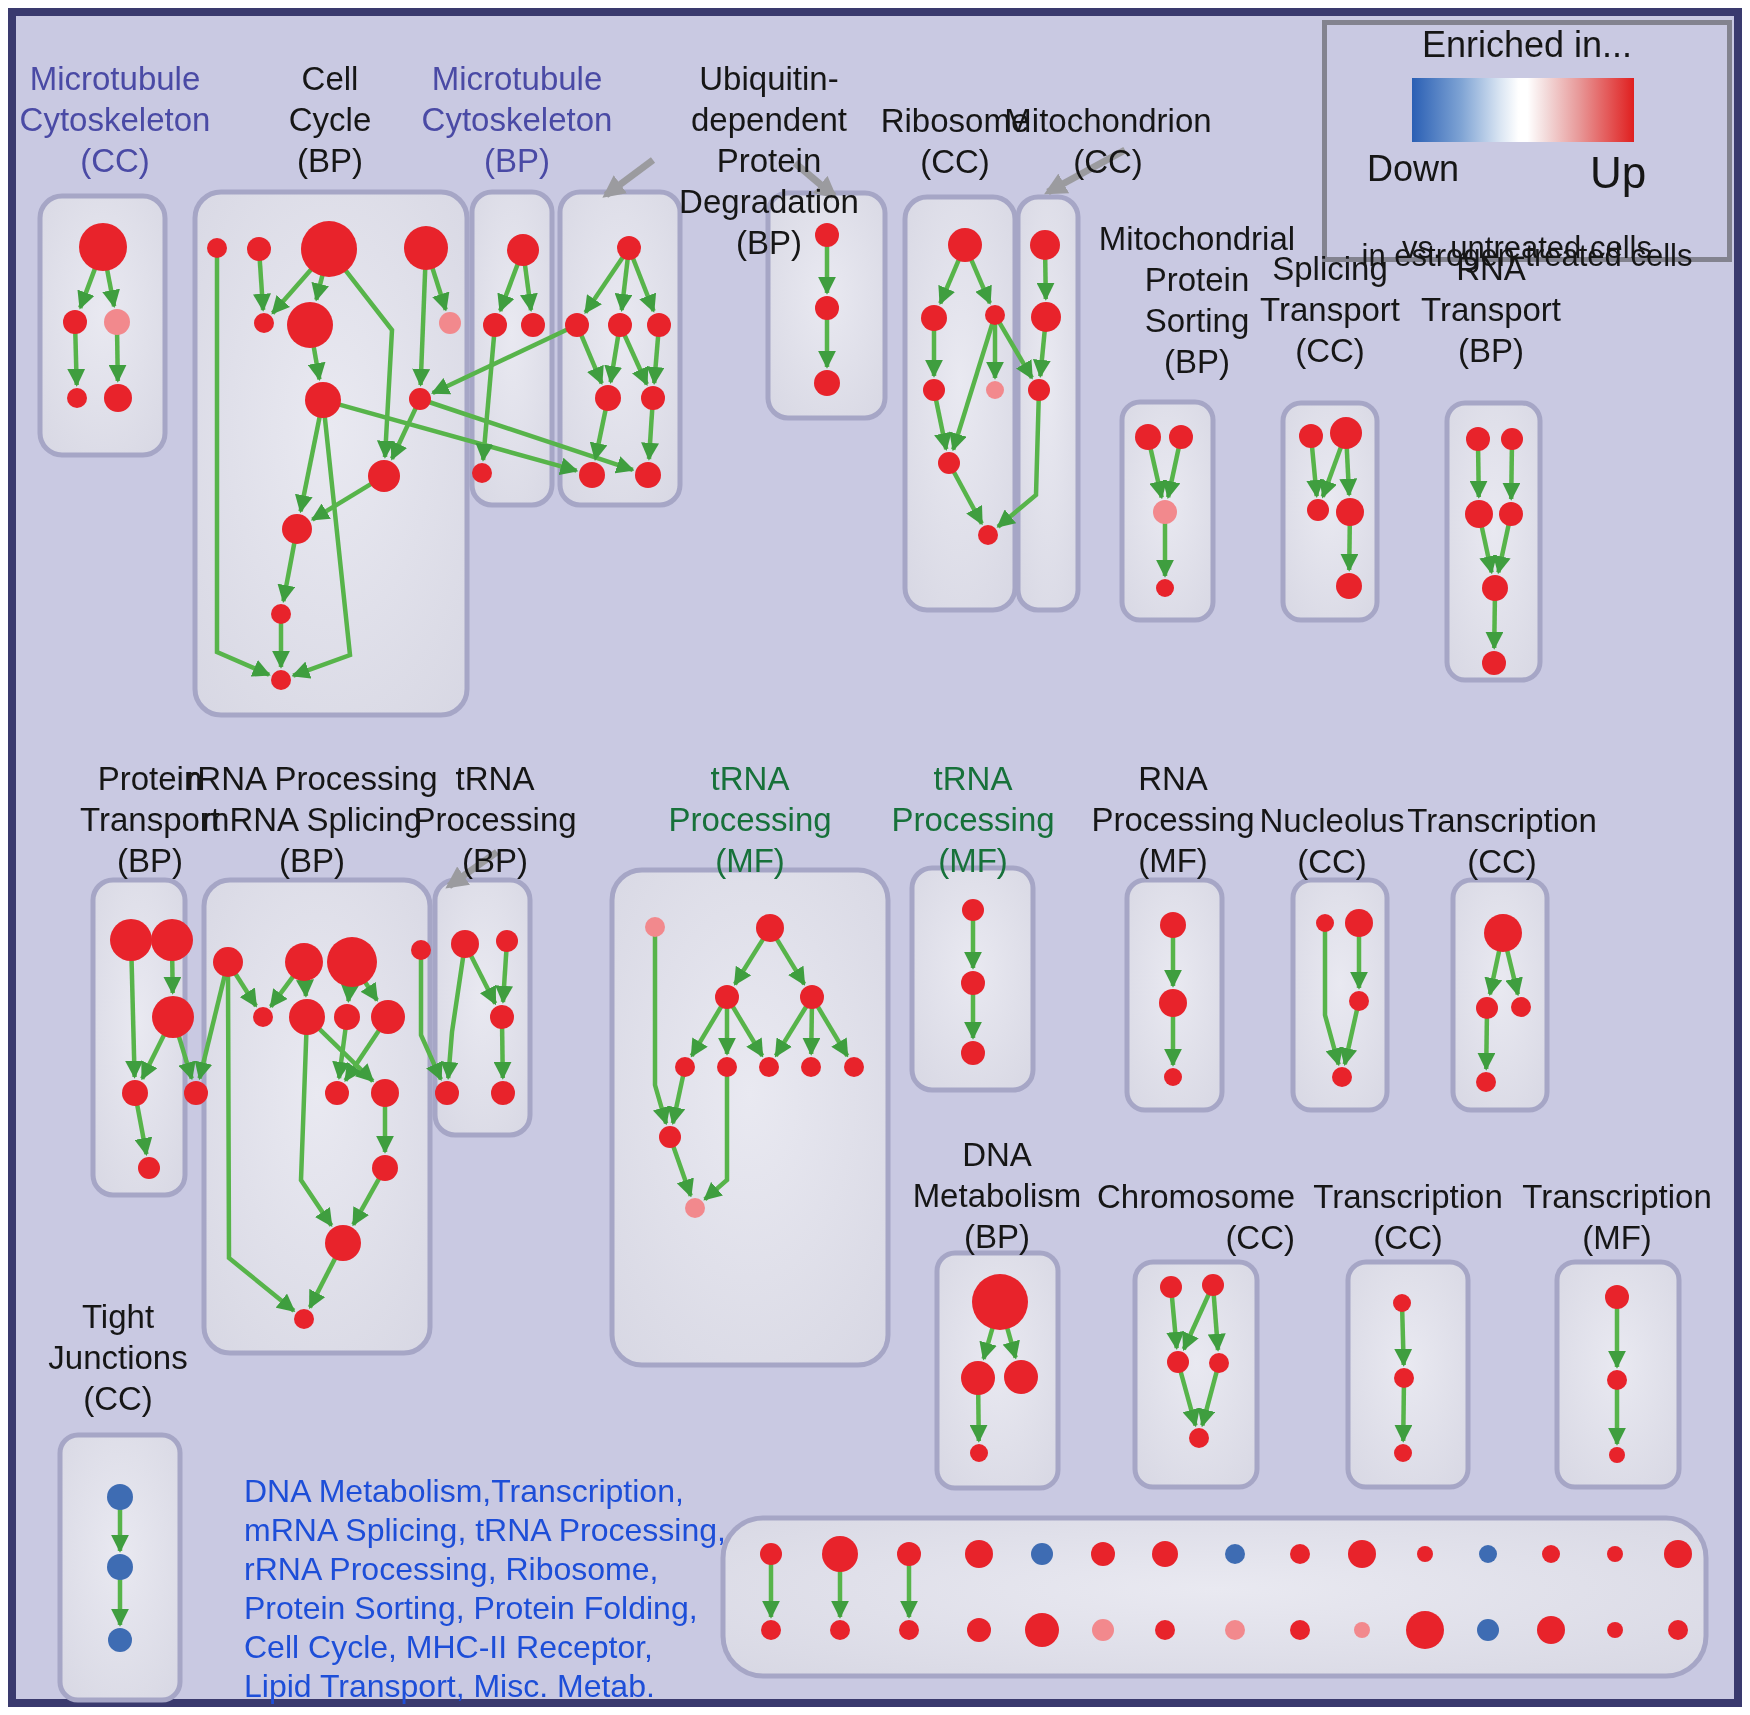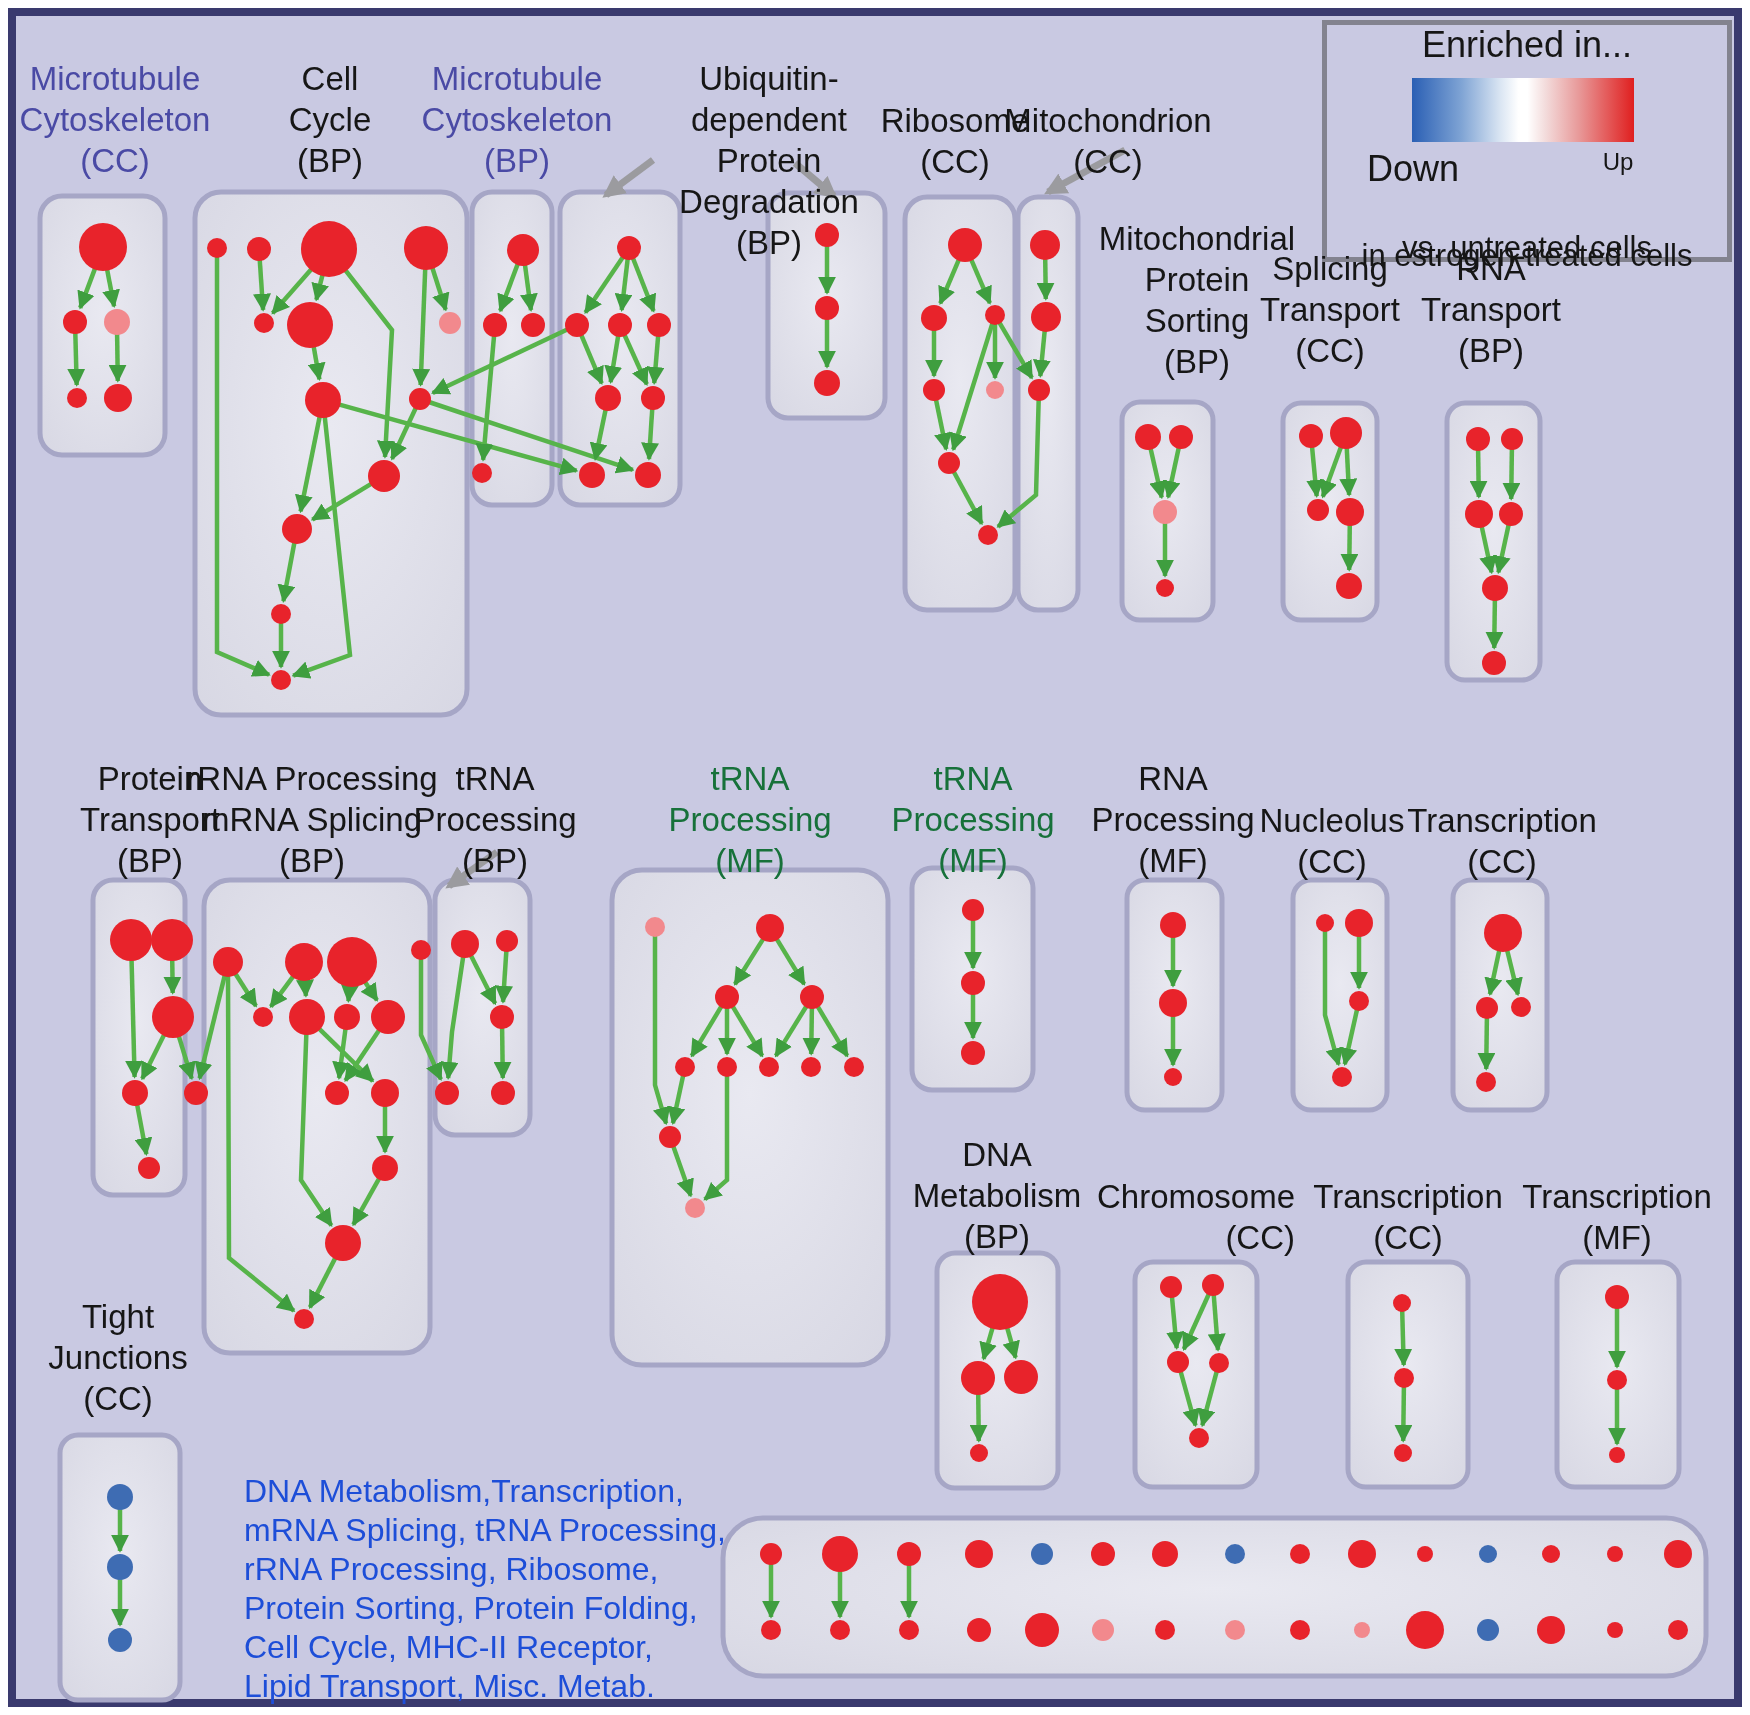--- a/index.html
+++ b/index.html
@@ -12,21 +12,21 @@
           line-height:41px;white-space:pre;color:#161616;}
   .clabel.blue{color:#4a4aa5;}
   .clabel.green{color:#17713a;}
   .legend-text{position:absolute;transform:translateX(-50%);text-align:center;color:#161616;white-space:pre;}
   #legend-box{position:absolute;left:1322px;top:20px;width:410px;height:242px;box-sizing:border-box;
               border:5px solid #83838f;}
   #legend-title{left:1527px;top:24px;font-size:36px;}
   #legend-bar{position:absolute;left:1412px;top:78px;width:222px;height:64px;
               background:linear-gradient(90deg,#2a5fb4 0%,#7ea3d4 22%,#dbe6f3 40%,#ffffff 48%,#ffffff 52%,#f3dcdc 60%,#e89a9a 75%,#e01f1f 100%);}
   #legend-down{left:1413px;top:148px;font-size:36px;}
-  #legend-up{left:1618px;top:148px;font-size:24px;}
+  #legend-up{left:1618px;top:148px;font-size:44px;}
   #legend-sub1{left:1527px;top:194px;font-size:31px;margin-top:44px;}
   #legend-sub2{left:1527px;top:230px;font-size:31px;}
   #misc-text{position:absolute;left:244px;top:1472px;font-size:32px;line-height:39px;
              white-space:pre;color:#1d4ed8;}
 </style>
 </head>
 <body>
 
 <div id="stage">
   <div id="panel"></div>

